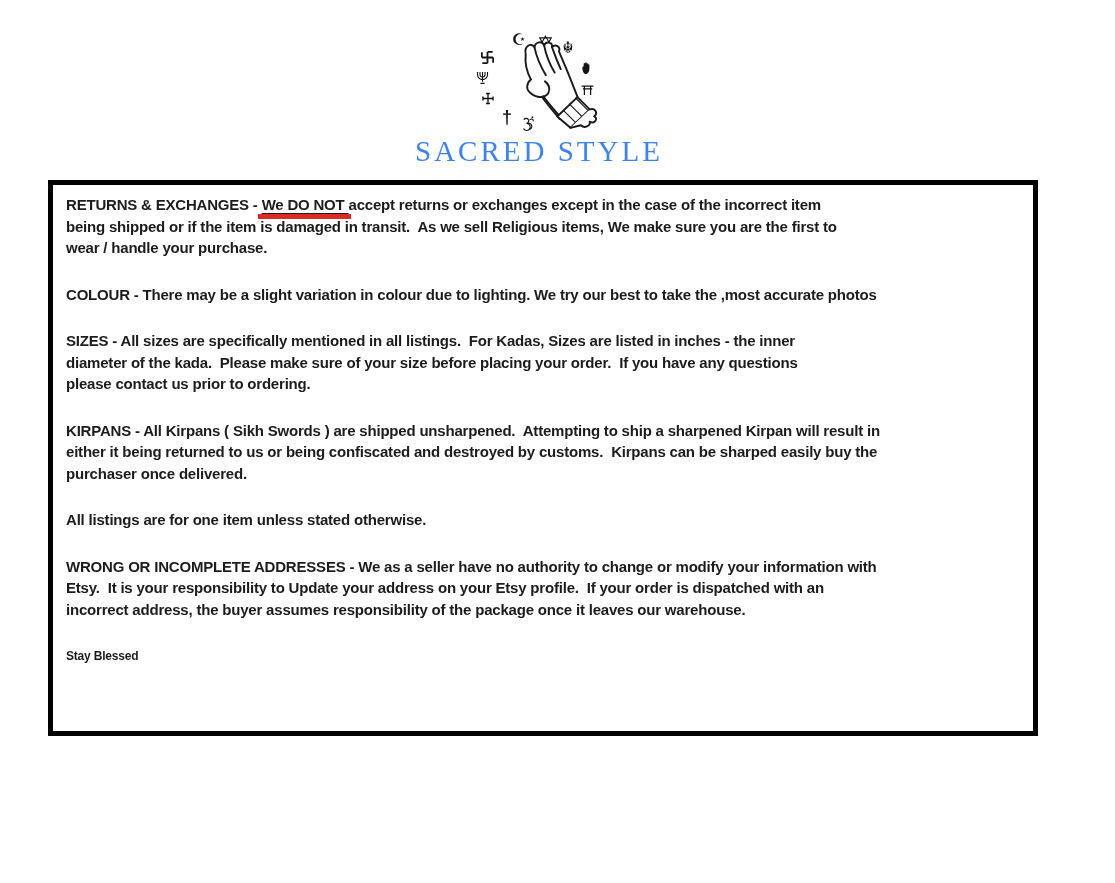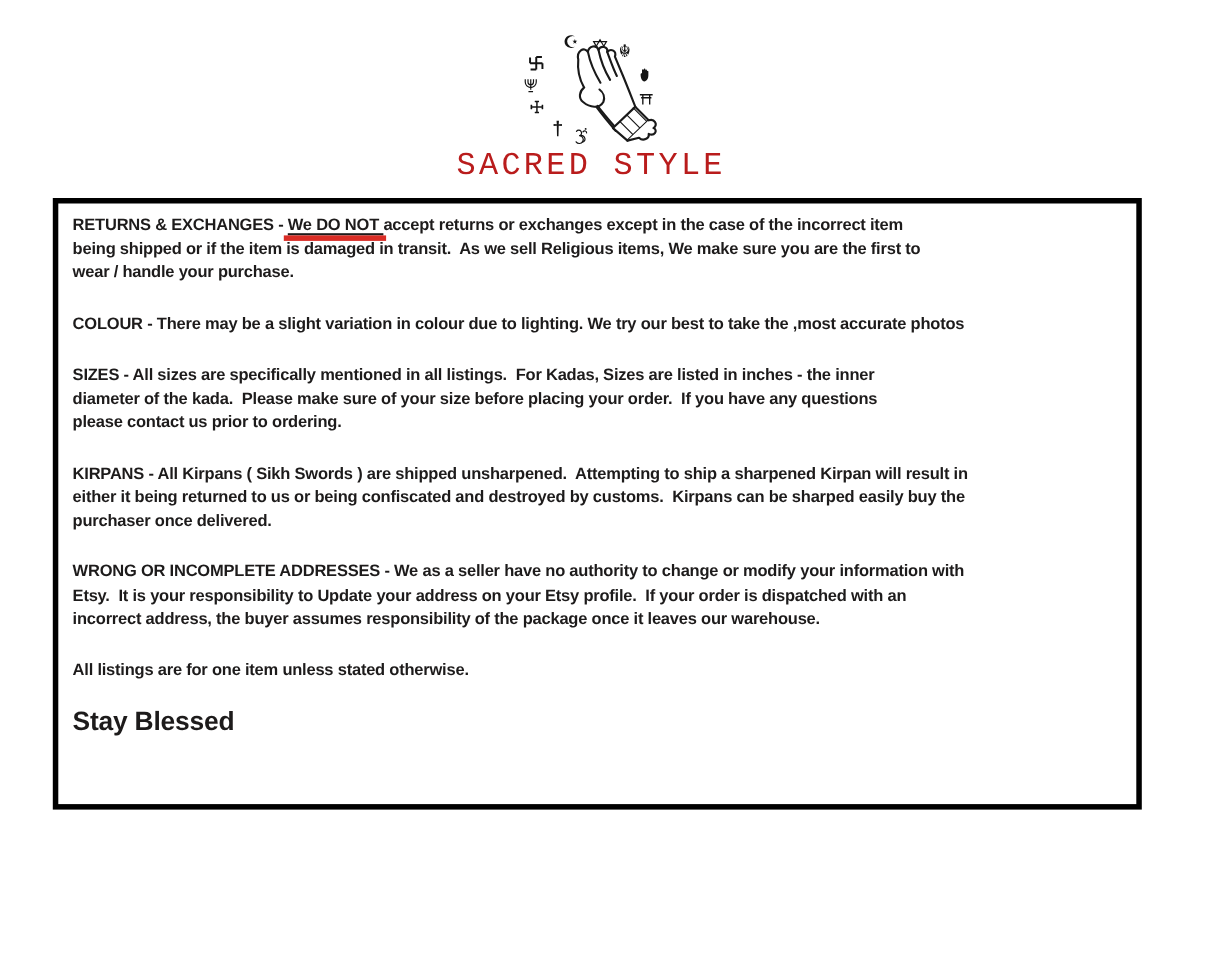--- a/index.html
+++ b/index.html
@@ -50,24 +50,24 @@
   .s-crosspotent  { left: 62px;  top: 67px; font-size: 15px; font-weight: bold; }
   .s-menorah      { left: 56px;  top: 46px; }
   .hands {
     position: absolute;
     left: 80px;
     top: 20px;
     width: 114px;
     height: 95px;
   }
   .brand-name {
-    font-family: Liberation Mono, monospace;
+    font-family: Liberation Serif, serif;
     font-size: 29px;
     letter-spacing: 3px;
-    color: #b91c1c;
+    color: #3b82f6;
     line-height: 1.05;
     white-space: nowrap;
   }
   
   .policy-box {
     box-sizing: border-box;
     width: 990px;
     min-height: 556px;
     margin: 14px 0 0 48px;
     border: 5px solid #000000;
@@ -77,21 +77,21 @@
   .policy-box p {
     margin: 0 0 25px 0;
     font-size: 15px;
     font-weight: bold;
     line-height: 21.5px;
     letter-spacing: -0.2px;
     color: #1d1b1b;
     white-space: pre-wrap;
   }
   .policy-box p.signoff {
-    font-size: 24px;
+    font-size: 12px;
     line-height: 23px;
     margin-bottom: 0;
   }
   .red-ul {
     position: relative;
     text-decoration: underline;
     text-decoration-thickness: 2px;
     text-underline-offset: 3px;
   }
   .red-ul::after {
@@ -198,23 +198,23 @@
     <p>COLOUR - There may be a slight variation in colour due to lighting. We try our best to take the ,most accurate photos</p>
 
     <p>SIZES - All sizes are specifically mentioned in all listings.  For Kadas, Sizes are listed in inches - the inner
 diameter of the kada.  Please make sure of your size before placing your order.  If you have any questions
 please contact us prior to ordering.</p>
 
     <p>KIRPANS - All Kirpans ( Sikh Swords ) are shipped unsharpened.  Attempting to ship a sharpened Kirpan will result in
 either it being returned to us or being confiscated and destroyed by customs.  Kirpans can be sharped easily buy the
 purchaser once delivered.</p>
 
+    <p>All listings are for one item unless stated otherwise.</p>
+
     <p>WRONG OR INCOMPLETE ADDRESSES - We as a seller have no authority to change or modify your information with
 Etsy.  It is your responsibility to Update your address on your Etsy profile.  If your order is dispatched with an
 incorrect address, the buyer assumes responsibility of the package once it leaves our warehouse.</p>
 
-    <p>All listings are for one item unless stated otherwise.</p>
-
     <p class="signoff">Stay Blessed</p>
 
   </section>
 
 </div>
 
 </body></html>

